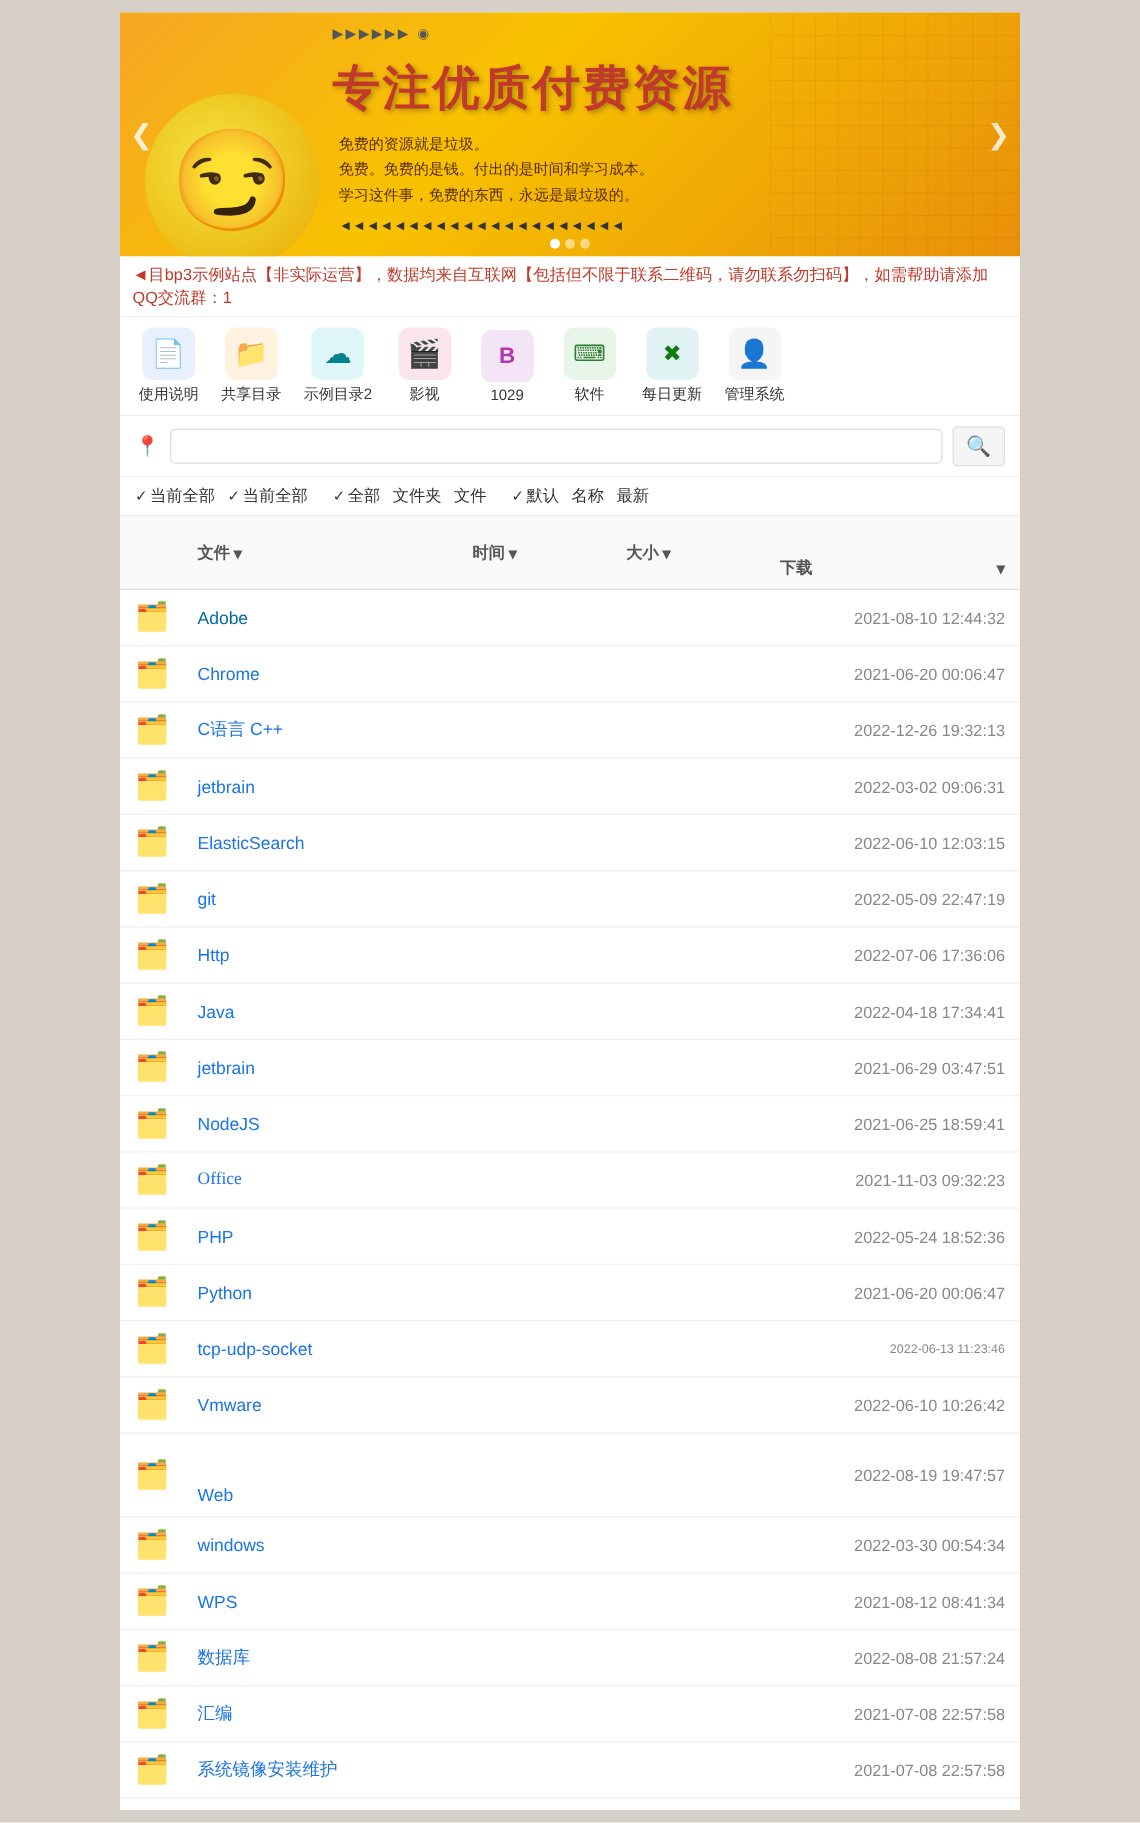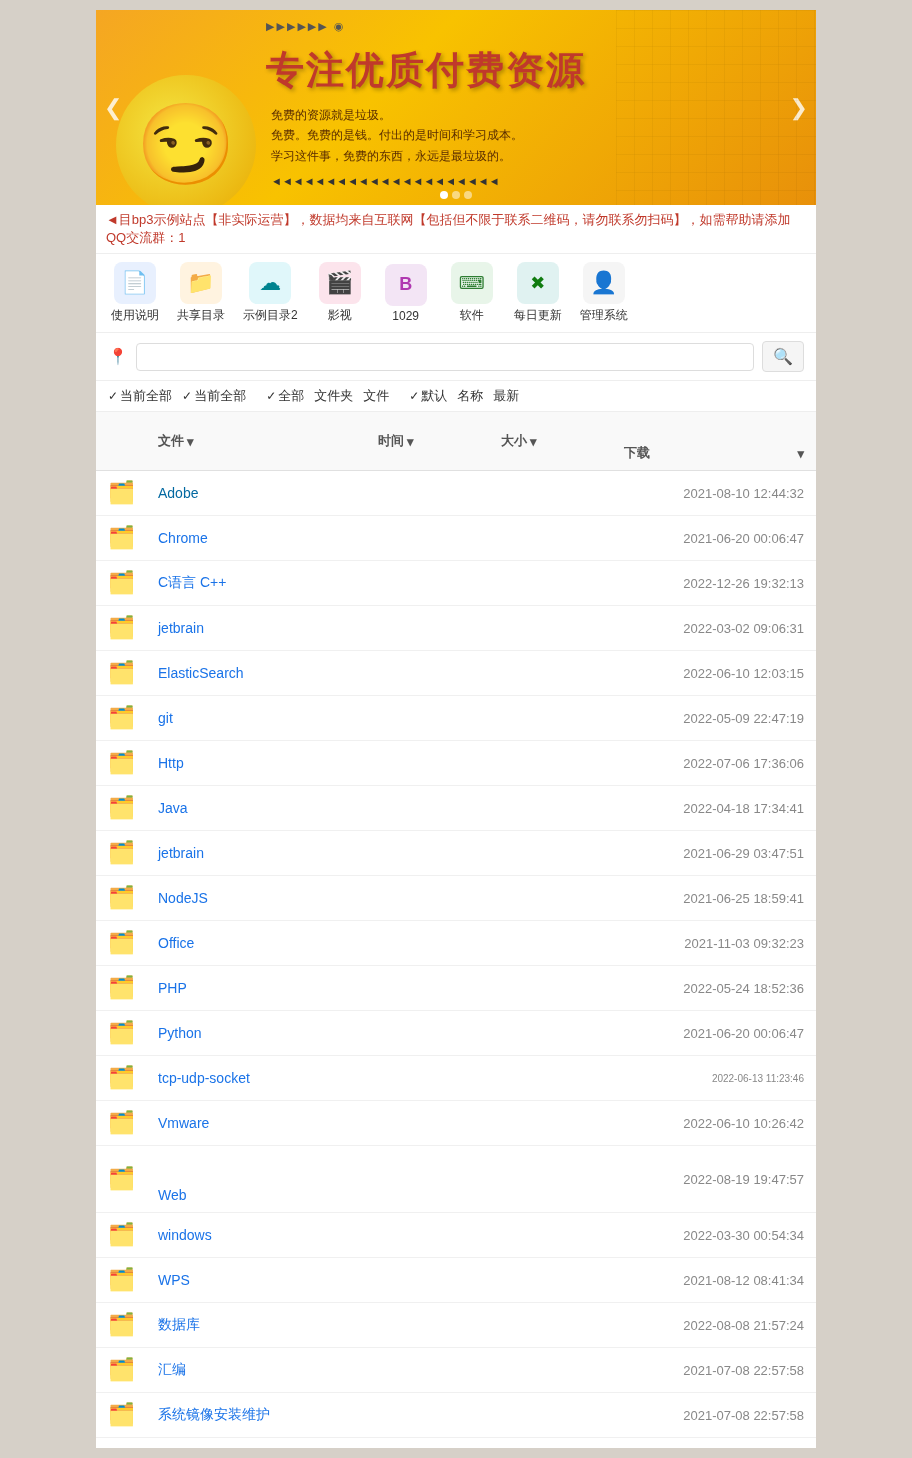--- a/index.html
+++ b/index.html
@@ -424,21 +424,21 @@
   </div>
       <div class="file-row">
     <div style="font-size:22px;">🗂️</div>
     <div style="color:#1a73e8;font-size:14px;">NodeJS</div>
     <div style="color:#888;font-size:13px;"></div>
     <div style="color:#888;font-size:13px;"></div>
     <div style="color:#888;font-size:13px;text-align:right;">2021-06-25 18:59:41</div>
   </div>
       <div class="file-row">
     <div style="font-size:22px;">🗂️</div>
-    <div style="color:#1a73e8;font-size:14px;">Office</div>
+    <div style="color:#1a73e8;font-size:14px;font-family:Liberation Serif, serif;">Office</div>
     <div style="color:#888;font-size:13px;"></div>
     <div style="color:#888;font-size:13px;"></div>
     <div style="color:#888;font-size:13px;text-align:right;">2021-11-03 09:32:23</div>
   </div>
       <div class="file-row">
     <div style="font-size:22px;">🗂️</div>
     <div style="color:#1a73e8;font-size:14px;">PHP</div>
     <div style="color:#888;font-size:13px;"></div>
     <div style="color:#888;font-size:13px;"></div>
     <div style="color:#888;font-size:13px;text-align:right;">2022-05-24 18:52:36</div>

